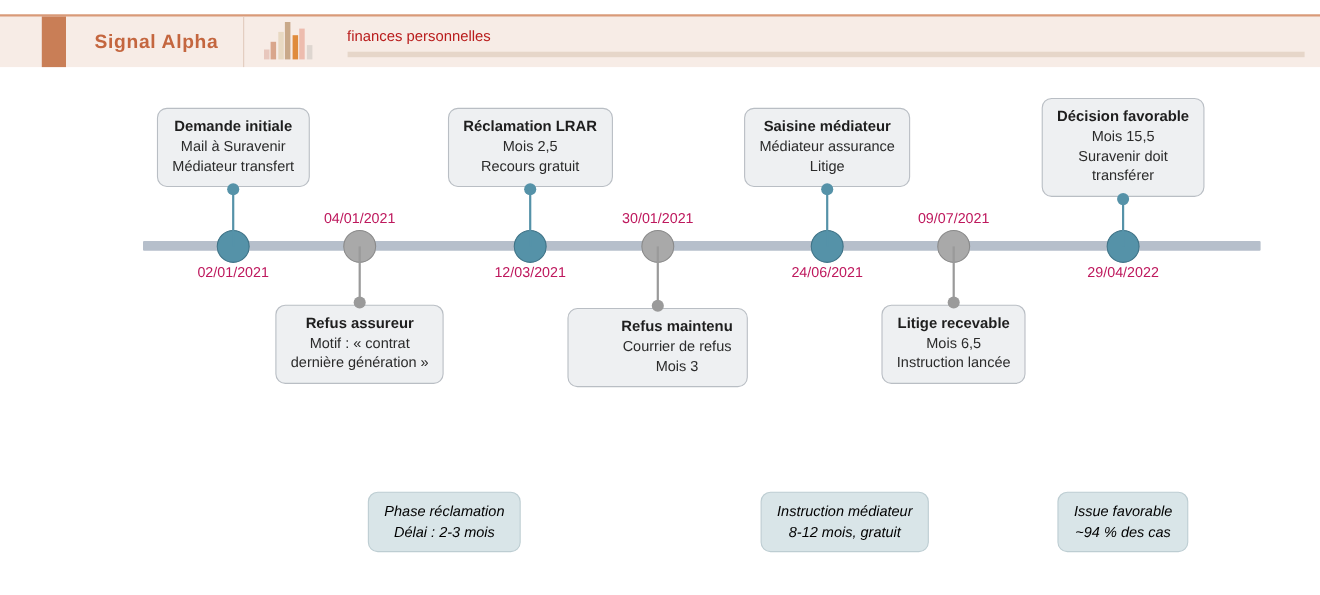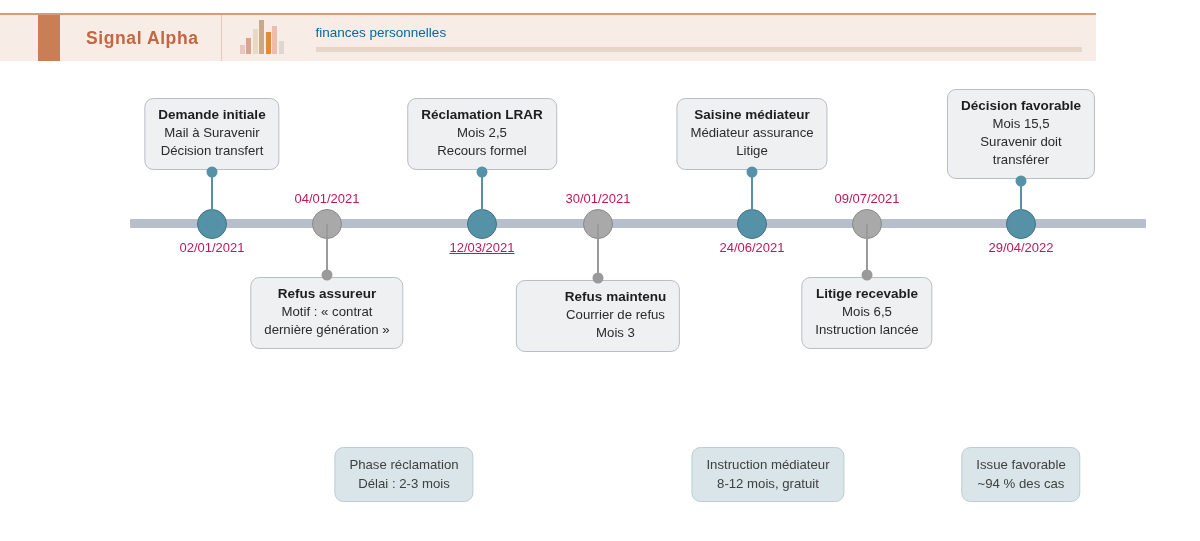--- a/index.html
+++ b/index.html
@@ -12,21 +12,21 @@
     background: #ffffff;
     font-family: "Liberation Sans", sans-serif;
     overflow: hidden;
     position: relative;
   }
 
   
   .header {
     position: absolute;
     left: 0; top: 13px;
-    width: 1096px;
+    width: 1200px;
     height: 48px;
     background: #f7ece6;
     border-top: 2px solid #d99a78;
     box-sizing: border-box;
     display: flex;
     align-items: stretch;
   }
   .header-accent {
     width: 22px;
     margin-left: 38px;
@@ -73,21 +73,21 @@
 
   .header-sub-wrap {
     flex: 1 1 auto;
     display: flex;
     flex-direction: column;
     justify-content: center;
     padding-left: 18px;
     padding-right: 14px;
   }
   .header-sub {
-    color: #0369a1;
+    color: #b91c1c;
     font-size: 13.5px;
     white-space: nowrap;
   }
   .header-rule {
     margin-top: 7px;
     height: 5px;
     background: #e6d6c9;
     width: 100%;
   }
 
@@ -176,21 +176,22 @@
     transform: translateX(-50%);
     background: #d9e5e8;
     border: 1px solid #bdcdd2;
     border-radius: 9px;
     padding: 8px 14px;
     text-align: center;
     box-sizing: border-box;
   }
   .note-line {
     font-size: 13.2px;
-    color: #404040;
+    font-style: italic;
+    color: #000000;
     line-height: 1.42;
     white-space: nowrap;
   }
 </style>
 </head>
 <body>
 
 <div class="header">
   <div class="header-accent"></div>
   <div class="header-title-wrap">
@@ -214,39 +215,39 @@
 </div>
 
 <div class="canvas">
   <div class="axis"></div>
   <div id="timeline-layer">
       <div class="marker teal" style="left: 212px;"></div>
       <div class="date" style="left: 212px; top: 240px;">02/01/2021</div>
       <div class="card" style="left: 212px; bottom: 371px; text-align: center;">
         <div class="card-title">Demande initiale</div>
         <div class="card-line">Mail à Suravenir</div>
-        <div class="card-line">Décision transfert</div>
+        <div class="card-line">Médiateur transfert</div>
       </div>
       <div class="stem teal" style="left: 212px; top: 170px; height: 54px;"></div>
       <div class="stem-dot teal" style="left: 212px; top: 172px;"></div>
       <div class="marker gray" style="left: 327px;"></div>
       <div class="date" style="left: 327px; top: 191px;">04/01/2021</div>
       <div class="card" style="left: 327px; top: 277px;">
         <div class="card-title">Refus assureur</div>
         <div class="card-line">Motif : « contrat</div>
         <div class="card-line">dernière génération »</div>
       </div>
       <div class="stem gray" style="left: 327px; top: 224px; height: 53px;"></div>
       <div class="stem-dot gray" style="left: 327px; top: 275px;"></div>
       <div class="marker teal" style="left: 482px;"></div>
-      <div class="date" style="left: 482px; top: 240px; text-decoration: underline;">12/03/2021</div>
+      <div class="date" style="left: 482px; top: 240px;">12/03/2021</div>
       <div class="card" style="left: 482px; bottom: 371px;">
         <div class="card-title">Réclamation LRAR</div>
         <div class="card-line">Mois 2,5</div>
-        <div class="card-line">Recours formel</div>
+        <div class="card-line">Recours gratuit</div>
       </div>
       <div class="stem teal" style="left: 482px; top: 170px; height: 54px;"></div>
       <div class="stem-dot teal" style="left: 482px; top: 172px;"></div>
       <div class="marker gray" style="left: 598px;"></div>
       <div class="date" style="left: 598px; top: 191px;">30/01/2021</div>
       <div class="card" style="left: 598px; top: 280px; padding-left: 48px;">
         <div class="card-title">Refus maintenu</div>
         <div class="card-line">Courrier de refus</div>
         <div class="card-line">Mois 3</div>
       </div>

